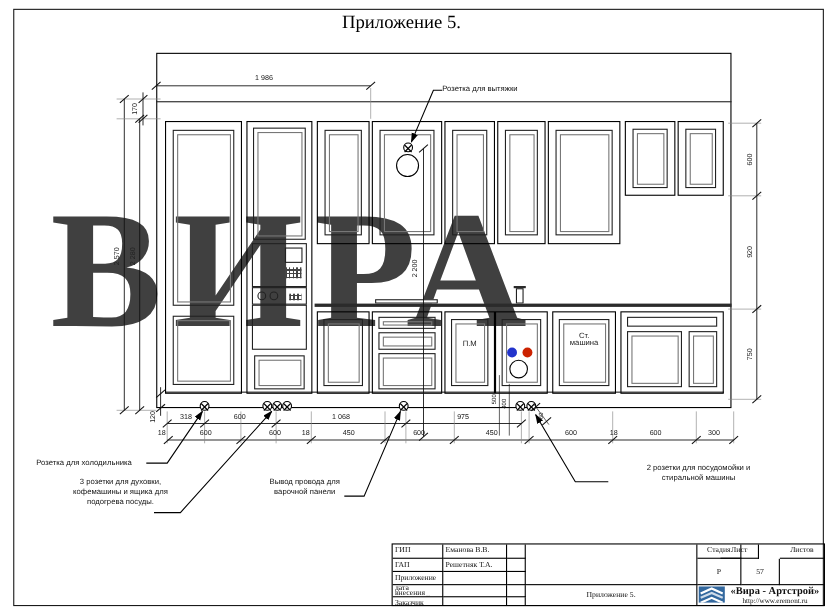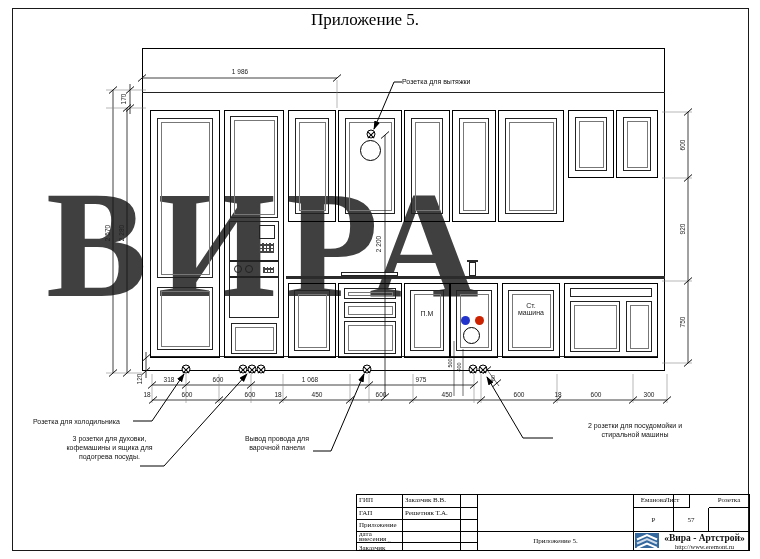--- a/index.html
+++ b/index.html
@@ -272,41 +272,41 @@
     <span>Вывод провода для</span>
     <span>варочной панели</span>
   </div>
   <div class="ann" style="left:555px;top:421px;width:160px">
     <span>2 розетки для посудомойки и</span>
     <span>стиральной машины</span>
   </div>
 
   <div class="tb">
     <div class="c" style="left:0;top:0;width:46px;height:13px">ГИП</div>
-    <div class="c" style="left:46px;top:0;width:58px;height:13px">Заказчик В.В.</div>
+    <div class="c" style="left:46px;top:0;width:58px;height:13px">Еманова В.В.</div>
     <div class="c" style="left:104px;top:0;width:17px;height:13px"></div>
     <div class="c" style="left:0;top:13px;width:46px;height:12px">ГАП</div>
     <div class="c" style="left:46px;top:13px;width:58px;height:12px">Решетняк Т.А.</div>
     <div class="c" style="left:104px;top:13px;width:17px;height:12px"></div>
     <div class="c" style="left:0;top:25px;width:46px;height:12px">Приложение</div>
     <div class="c" style="left:46px;top:25px;width:58px;height:12px"></div>
     <div class="c" style="left:104px;top:25px;width:17px;height:12px"></div>
     <div class="c tinytxt" style="left:0;top:37px;width:46px;height:11px">дата внесения изменений</div>
     <div class="c" style="left:46px;top:37px;width:58px;height:11px"></div>
     <div class="c" style="left:104px;top:37px;width:17px;height:11px"></div>
     <div class="c nob" style="left:0;top:48px;width:46px;height:7px">Заказчик</div>
     <div class="c nob" style="left:46px;top:48px;width:58px;height:7px"></div>
     <div class="c nob" style="left:104px;top:48px;width:17px;height:7px"></div>
 
     <div class="c" style="left:121px;top:0;width:156px;height:37px"></div>
     <div class="c ctr doccell nob" style="left:121px;top:37px;width:156px;height:18px">Приложение 5.</div>
 
-    <div class="c ctr" style="left:277px;top:0;width:40px;height:13px">Еманова</div>
+    <div class="c ctr" style="left:277px;top:0;width:40px;height:13px">Стадия</div>
     <div class="c ctr" style="left:298px;top:0;width:35px;height:13px">Лист</div>
-    <div class="c ctr nor" style="left:352px;top:0;width:40px;height:13px">Розетка</div>
+    <div class="c ctr nor" style="left:352px;top:0;width:40px;height:13px">Листов</div>
     <div class="c ctr stageval" style="left:277px;top:13px;width:40px;height:24px">Р</div>
     <div class="c ctr stageval" style="left:317px;top:13px;width:35px;height:24px">57</div>
     <div class="c ctr nor" style="left:352px;top:13px;width:40px;height:24px"></div>
 
     <div class="c nob nor" style="left:277px;top:37px;width:115px;height:18px;padding:1px">
       <svg width="24" height="15" viewBox="0 0 24 15" style="float:left;margin-right:2px">
         <rect width="24" height="15" fill="#33689e"></rect>
         <path d="M2 6.5 L12 2 L22 6.5" stroke="#ffffff" stroke-width="2" fill="none"></path>
         <path d="M2 10.5 L12 6 L22 10.5" stroke="#cfdcea" stroke-width="2" fill="none"></path>
         <path d="M2 15 L12 10.5 L22 15" stroke="#ffffff" stroke-width="2" fill="none"></path>

